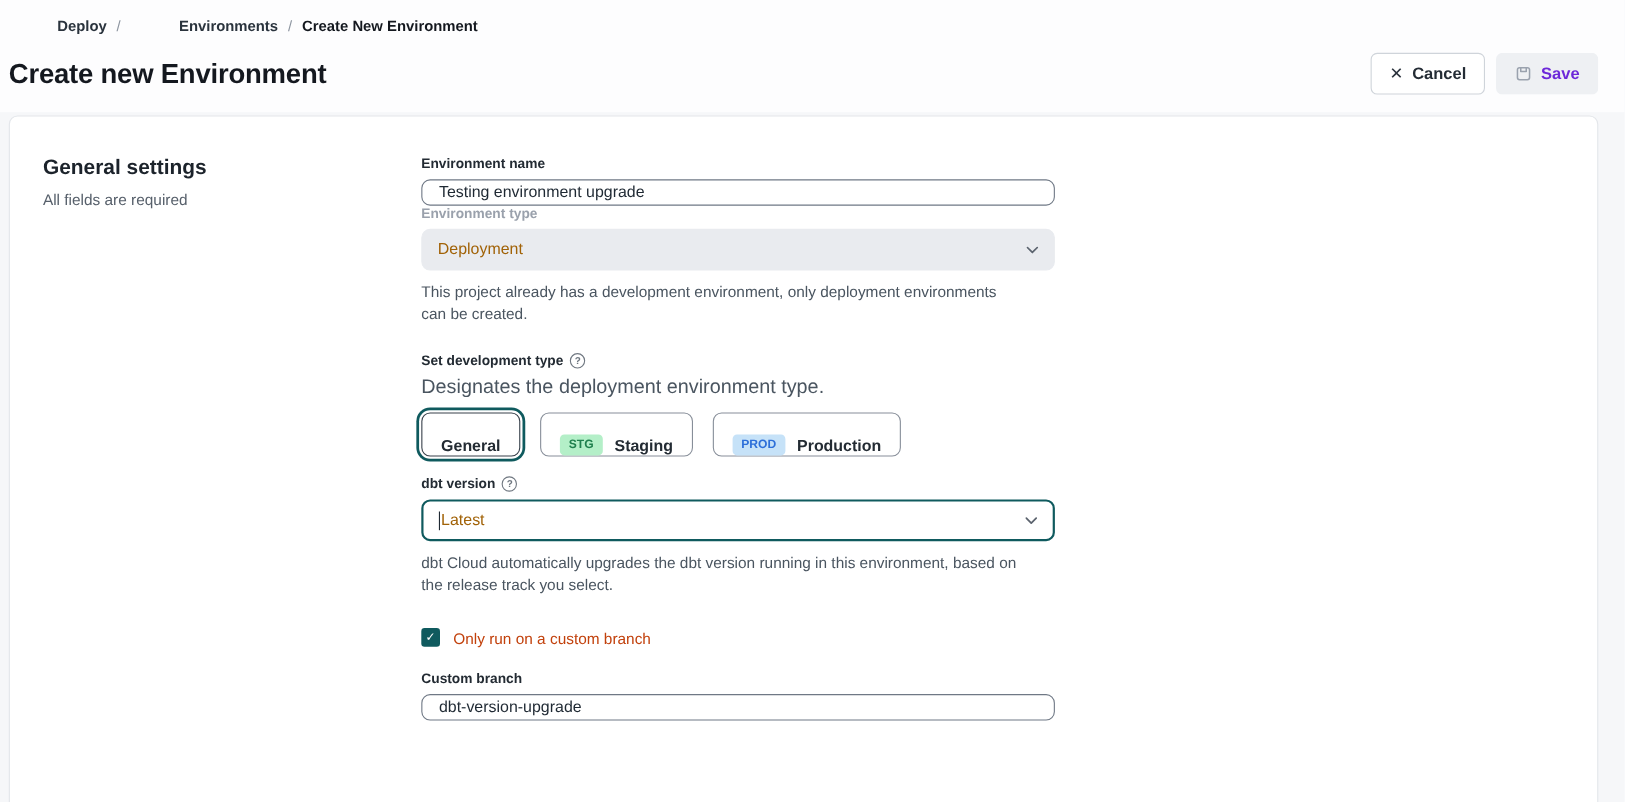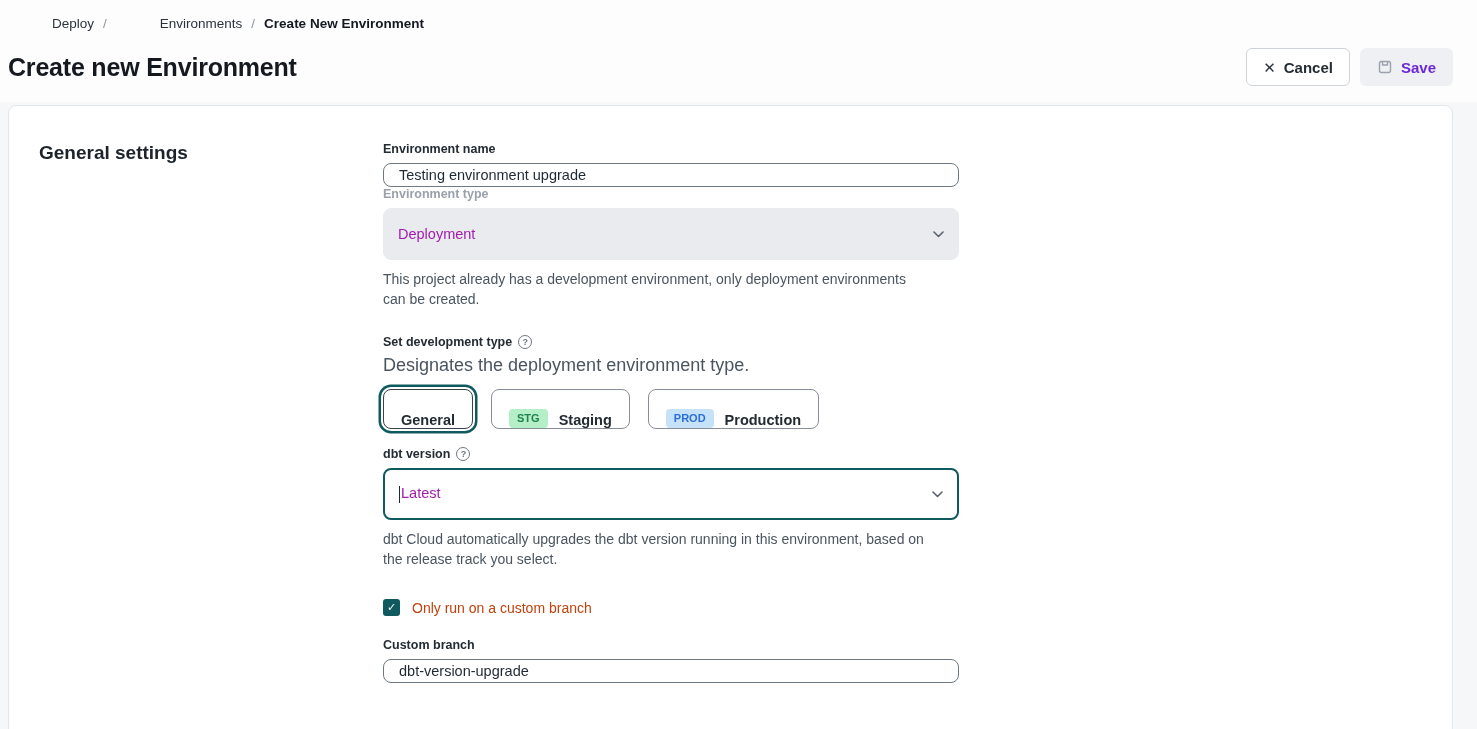--- a/index.html
+++ b/index.html
@@ -14,21 +14,21 @@
   *{box-sizing:border-box;margin:0;padding:0;}
   html,body{width:1477px;height:729px;overflow:hidden;}
   body{
     font-family:"Liberation Sans","DejaVu Sans",sans-serif;
     background:var(--page-bg);
     color:#1c232b;
   }
   
   .page-header{background:#fdfdfe;padding:16px 24px 0 8px;}
   .breadcrumb{display:flex;align-items:center;gap:9px;font-size:13.5px;}
-  .crumb{font-weight:400;color:#2a333d;cursor:pointer;padding-left:44px;}
+  .crumb{font-weight:700;color:#2a333d;cursor:pointer;padding-left:44px;}
   .crumb-sep{color:#8d95a0;font-weight:400;}
   .crumb-current{font-weight:700;color:#14181f;}
   .title-row{display:flex;align-items:center;justify-content:space-between;margin-top:17px;padding-bottom:16px;}
   .page-title{font-size:25px;font-weight:700;color:#14181f;letter-spacing:-.2px;}
   .header-actions{display:flex;gap:10px;}
   .btn{display:flex;align-items:center;gap:8px;height:38px;padding:0 16px;border-radius:6px;
        font-size:15px;font-weight:600;cursor:pointer;border:1px solid transparent;}
   .btn-cancel{background:#fff;border-color:#cfd4da;color:#242c35;}
   .btn-save{background:#eef0f3;color:#6d28d9;cursor:default;}
   .x-glyph{font-size:15px;line-height:1;color:#2a323c;font-weight:400;}
@@ -43,22 +43,22 @@
   .settings-subtitle{font-size:14px;color:#57606b;margin-top:9px;}
   .form-col{width:576px;}
   .field-label{font-size:12.5px;font-weight:700;color:var(--label-dark);display:flex;align-items:center;gap:6px;}
   .field-label.muted{color:var(--label-muted);}
   .text-input{
     width:100%;height:24px;border:1px solid var(--input-border);border-radius:8px;
     padding:0 15px;font-size:14.5px;color:#1f2933;background:#fff;
     font-family:inherit;outline:none;
   }
   .select{
-    width:100%;height:52px;border-radius:8px;display:flex;align-items:center;
-    justify-content:space-between;padding:0 14px;font-size:14.5px;color:#a21caf;cursor:pointer;
+    width:100%;height:38px;border-radius:8px;display:flex;align-items:center;
+    justify-content:space-between;padding:0 14px;font-size:14.5px;color:#a16207;cursor:pointer;
   }
   .select-disabled{background:#e9ebef;border:1px solid #e9ebef;cursor:default;}
   .select-focused{background:#fff;border:2px solid var(--accent-teal);}
   .caret-bar{display:inline-block;width:1px;height:17px;background:#1f2933;margin-right:1px;vertical-align:middle;}
   .helper{font-size:14px;color:var(--helper);line-height:20px;max-width:545px;margin-top:9px;}
   .help-icon{
     width:14px;height:14px;border:1.2px solid #6f7780;border-radius:50%;
     display:inline-flex;align-items:center;justify-content:center;
     font-size:9px;font-weight:700;color:#6f7780;flex:0 0 auto;cursor:pointer;
   }
@@ -118,20 +118,21 @@
       </button>
     </div>
   </div>
 </div>
 
 <div class="card">
   <div class="card-inner">
 
     <div class="settings-col">
       <div class="settings-title">General settings</div>
+      <div class="settings-subtitle">All fields are required</div>
     </div>
 
     <div class="form-col">
 
       
       <div class="field-label">Environment name</div>
       <input class="text-input mt7" value="Testing environment upgrade" style="">
 
       
       <div class="field-label muted mt19">Environment type</div>

